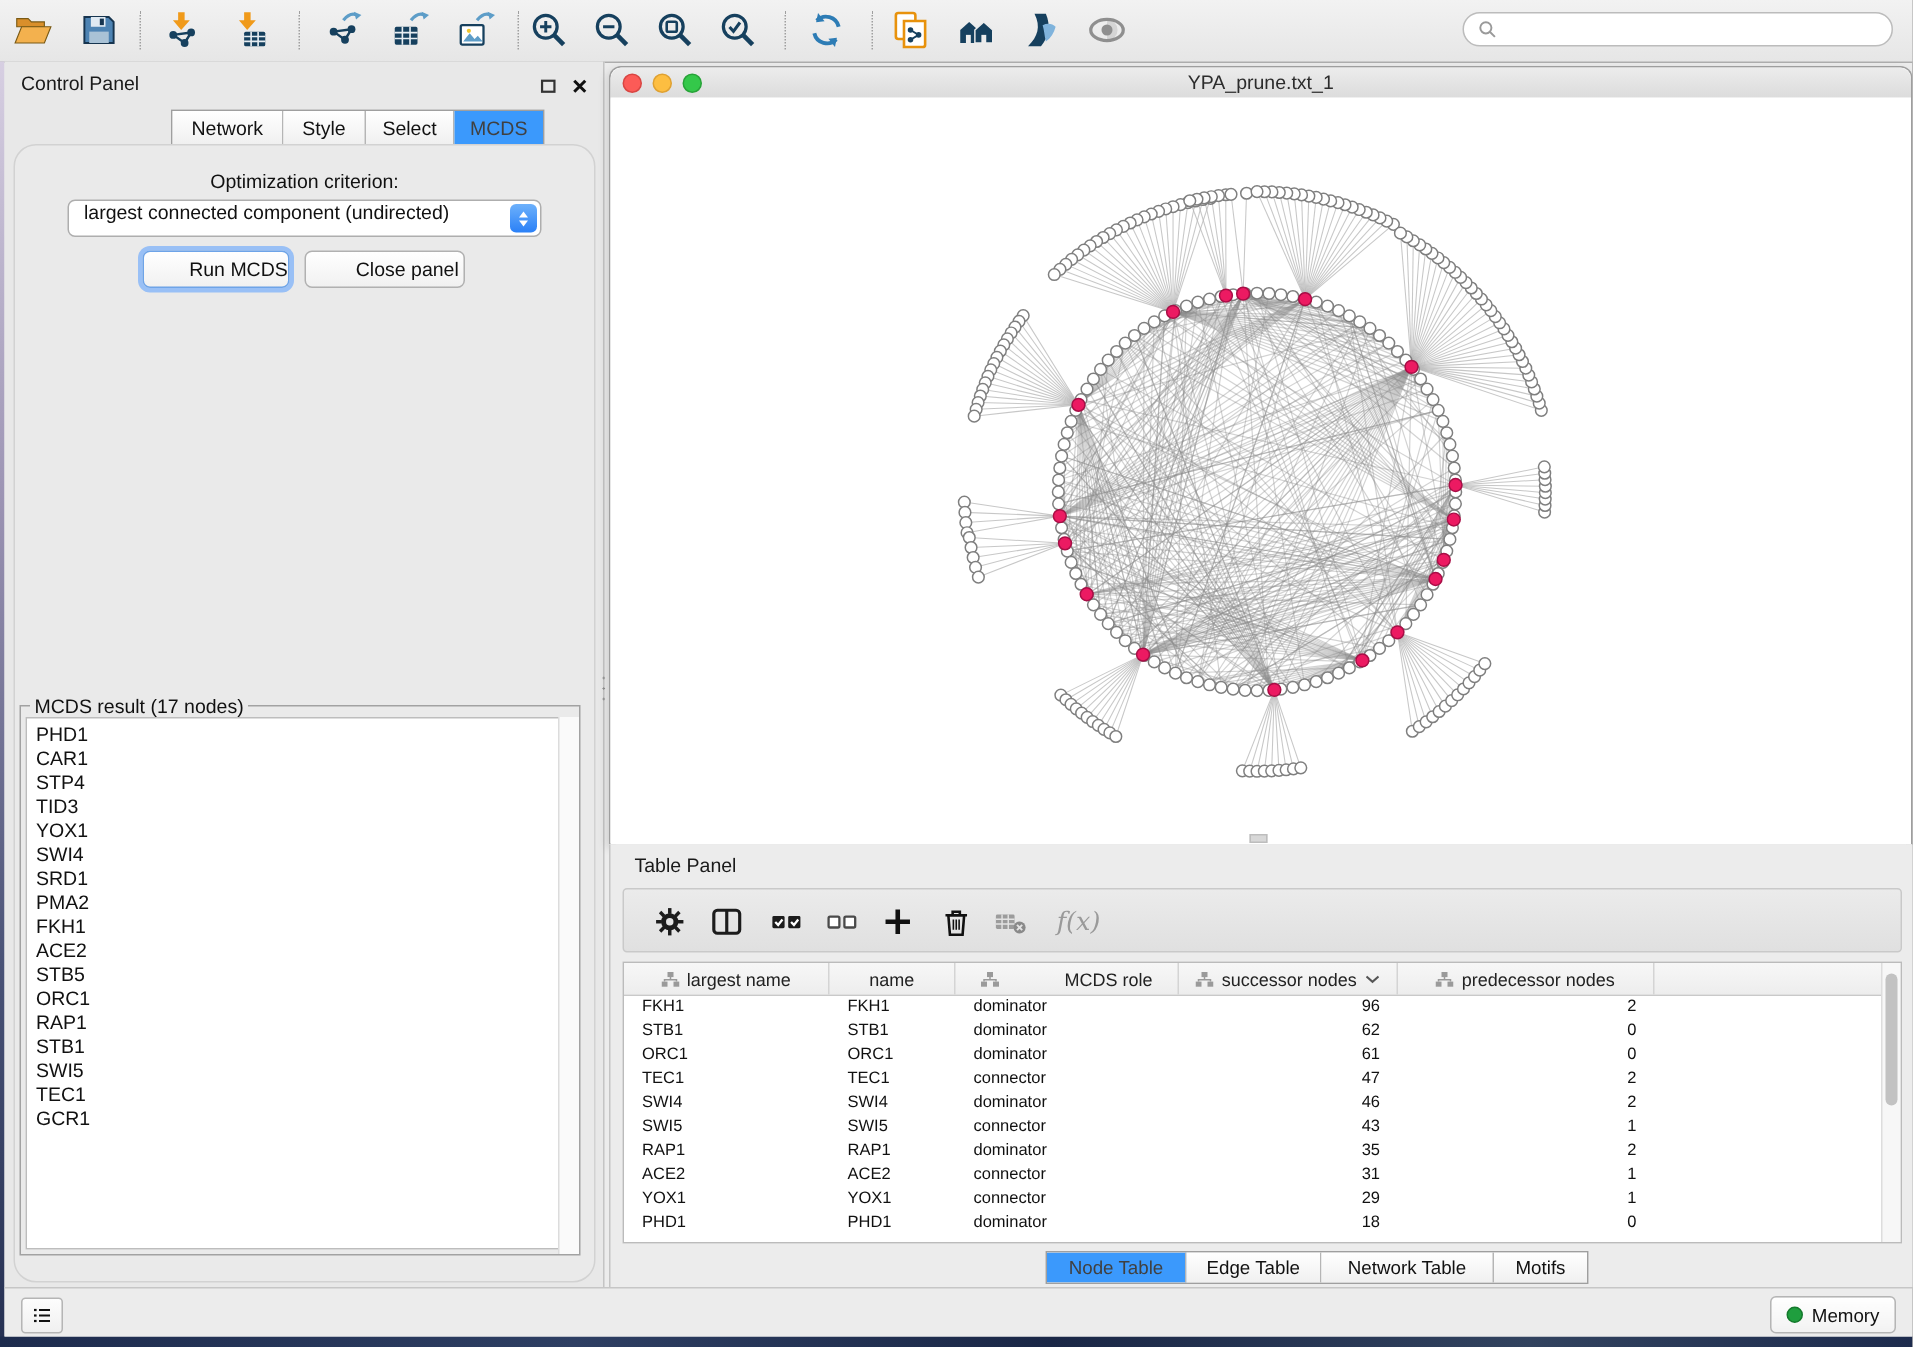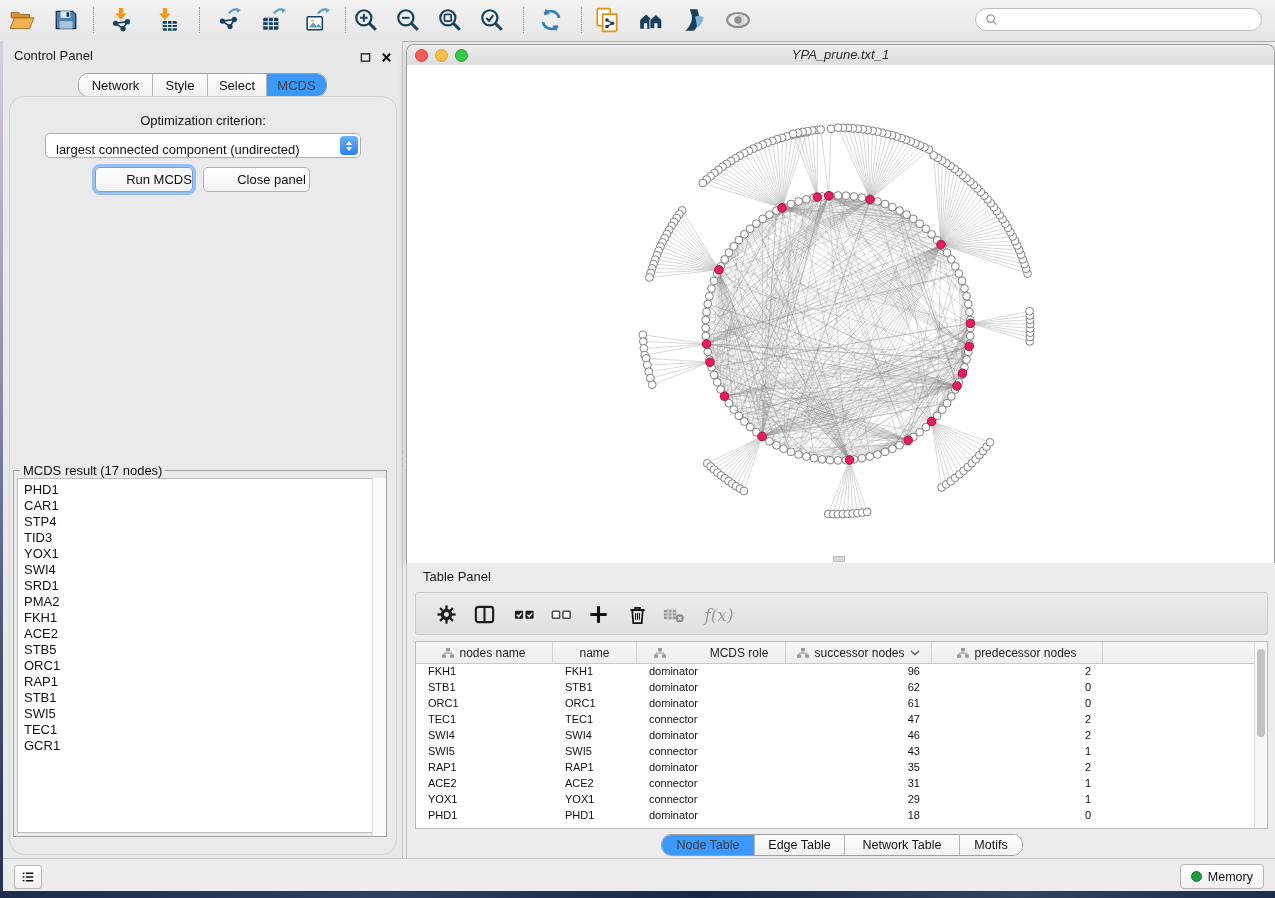--- a/index.html
+++ b/index.html
@@ -16,42 +16,42 @@
   .icon-btn{position:absolute;top:3px;width:34px;height:34px;display:flex;align-items:center;justify-content:center;border-radius:4px;}
   .icon-btn svg{width:26px;height:26px;}
   .tsep{position:absolute;top:7px;height:26px;border-left:1px dotted #9f9f9f;}
   .search{position:absolute;left:975px;top:8px;width:287px;height:23px;background:#fff;border:1px solid #bcbcbc;border-radius:12px;display:flex;align-items:center;padding-left:9px;box-sizing:border-box;}
   .search input{border:none;outline:none;flex:1;height:17px;font-size:12px;background:transparent;margin-left:5px;}
 
   
   .control-panel{left:3px;top:41px;width:399px;height:817px;background:#e8e8e8;border-right:1px solid #c4c4c4;}
   .panel-title{position:absolute;left:11px;top:7px;font-size:13px;color:#1a1a1a;}
   .mini-ic{position:absolute;top:9px;width:14px;height:14px;display:flex;align-items:center;justify-content:center;}
-  .segbar{position:absolute;display:flex;height:22px;border:1px solid #9f9f9f;border-radius:10px;overflow:hidden;background:#fff;}
+  .segbar{position:absolute;display:flex;height:22px;border:1px solid #9f9f9f;border-radius:0;overflow:hidden;background:#fff;margin-left:36px;}
   .seg{display:flex;align-items:center;justify-content:center;font-size:13px;color:#111;background:linear-gradient(#ffffff,#f0f0f0);border-right:1px solid #b5b5b5;box-sizing:border-box;}
   .seg:last-child{border-right:none;}
   .seg.active{background:#3b99fc;color:#404040;}
   .cp-content{position:absolute;left:6px;top:55px;width:386px;height:757px;background:#eaeaea;border:1px solid #d2d2d2;border-radius:15px;}
   .opt-label{position:absolute;left:0;top:16px;width:100%;text-align:center;font-size:13px;color:#111;}
-  .dropdown{position:absolute;left:35px;top:36px;width:316px;height:25px;background:#fff;border:1px solid #aeaeae;border-radius:5px;box-sizing:border-box;font-size:13px;color:#111;display:flex;align-items:flex-end;padding-left:10px;}
+  .dropdown{position:absolute;left:35px;top:36px;width:316px;height:25px;background:#fff;border:1px solid #aeaeae;border-radius:5px;box-sizing:border-box;font-size:13px;color:#111;display:flex;align-items:flex-start;padding-left:10px;}
   .stepper{position:absolute;right:2px;top:2px;width:18px;height:19px;border-radius:4px;background:linear-gradient(#6db1fb,#2a80f7);display:flex;flex-direction:column;align-items:center;justify-content:center;gap:2px;}
   .tri-up{width:0;height:0;border-left:3.5px solid transparent;border-right:3.5px solid transparent;border-bottom:4px solid #fff;}
   .tri-down{width:0;height:0;border-left:3.5px solid transparent;border-right:3.5px solid transparent;border-top:4px solid #fff;}
   .btn{position:absolute;height:25px;background:linear-gradient(#ffffff,#f1f1f1);border:1px solid #b1b1b1;border-radius:5px;font-size:13px;color:#111;display:flex;align-items:center;justify-content:center;box-sizing:border-box;padding-left:30px;}
   .btn.focus{box-shadow:0 0 0 3px rgba(86,157,255,.55);border-color:#6ea4e8;}
   .mcds-fieldset{position:absolute;left:3px;top:366px;width:374px;height:374px;border:1px solid #a2a2a2;margin:0;padding:0;box-sizing:border-box;}
   .mcds-fieldset legend{font-size:13px;color:#111;margin-left:6px;padding:0 3px;}
   .mcds-list{position:absolute;left:3px;top:0px;right:3px;bottom:3px;background:#fff;border:1px solid #bdbdbd;overflow:hidden;}
   .mcds-track{position:absolute;right:0;top:0;bottom:0;width:13px;background:#fafafa;border-left:1px solid #dcdcdc;}
   .mcds-item{font-size:13px;line-height:16px;color:#111;padding-left:6px;}
   .mcds-item:first-child{padding-top:3px;}
 
   
   .net-window{left:406px;top:44px;width:869px;height:519px;border:1px solid #9e9e9e;border-bottom:none;border-radius:8px 8px 0 0;box-sizing:border-box;background:#fff;box-shadow:-2px 2px 6px rgba(0,0,0,.12);}
-  .net-titlebar{position:absolute;left:0;top:0;width:100%;height:20px;background:linear-gradient(#ececec,#dcdcdc);border-bottom:1px solid #b3b3b3;border-radius:8px 8px 0 0;font-style:italic;}
+  .net-titlebar{position:absolute;left:0;top:0;width:100%;height:20px;background:linear-gradient(#ececec,#dcdcdc);border-bottom:1px solid #b3b3b3;border-radius:8px 8px 0 0;}
   .tl{position:absolute;top:3.5px;width:13px;height:13px;border-radius:50%;box-sizing:border-box;}
   .net-title{position:absolute;width:100%;text-align:center;line-height:20px;font-size:13px;color:#2c2c2c;}
   .net-canvas{position:absolute;left:0;top:20px;width:867px;height:497px;background:#fff;overflow:hidden;}
   .hsplit-handle{left:833px;top:556px;width:12px;height:6px;background:#d8d8d8;border:1px solid #bdbdbd;box-sizing:border-box;z-index:5;}
   .vsplit-dots{left:401px;top:448px;width:3px;height:22px;background:radial-gradient(circle 1.4px,#8f8f8f 60%,transparent 61%) center/3px 7px repeat-y;}
 
   
   .table-panel{left:406px;top:563px;width:935px;height:295px;background:#ececec;border-left:1px solid #c4c4c4;box-sizing:border-box;}
   .tp-toolbar{position:absolute;left:8px;top:29px;width:853px;height:43px;background:linear-gradient(#ebebeb,#e0e0e0);border:1px solid #c9c9c9;border-radius:3px;box-sizing:border-box;}
   .tp-ic{position:absolute;top:8px;width:27px;height:27px;display:flex;align-items:center;justify-content:center;}
@@ -1223,21 +1223,21 @@
 
     <div class="dtable">
       <div class="thead">
           <div class="th c0">
             <svg class="hier" viewBox="0 0 12 10">
               <rect x="4" y="0" width="4" height="3.4"></rect>
               <rect x="0" y="6.4" width="4" height="3.4"></rect>
               <rect x="8" y="6.4" width="4" height="3.4"></rect>
               <path d="M6 3.4v1.7M2 6.4V5.1h8v1.3" fill="none" stroke="#9a9a9a"></path>
             </svg>
-            <span>nodes name</span>
+            <span>largest name</span>
           </div>
           <div class="th c1">
             <span>name</span>
           </div>
           <div class="th c2">
             <svg class="hier" viewBox="0 0 12 10">
               <rect x="4" y="0" width="4" height="3.4"></rect>
               <rect x="0" y="6.4" width="4" height="3.4"></rect>
               <rect x="8" y="6.4" width="4" height="3.4"></rect>
               <path d="M6 3.4v1.7M2 6.4V5.1h8v1.3" fill="none" stroke="#9a9a9a"></path>

